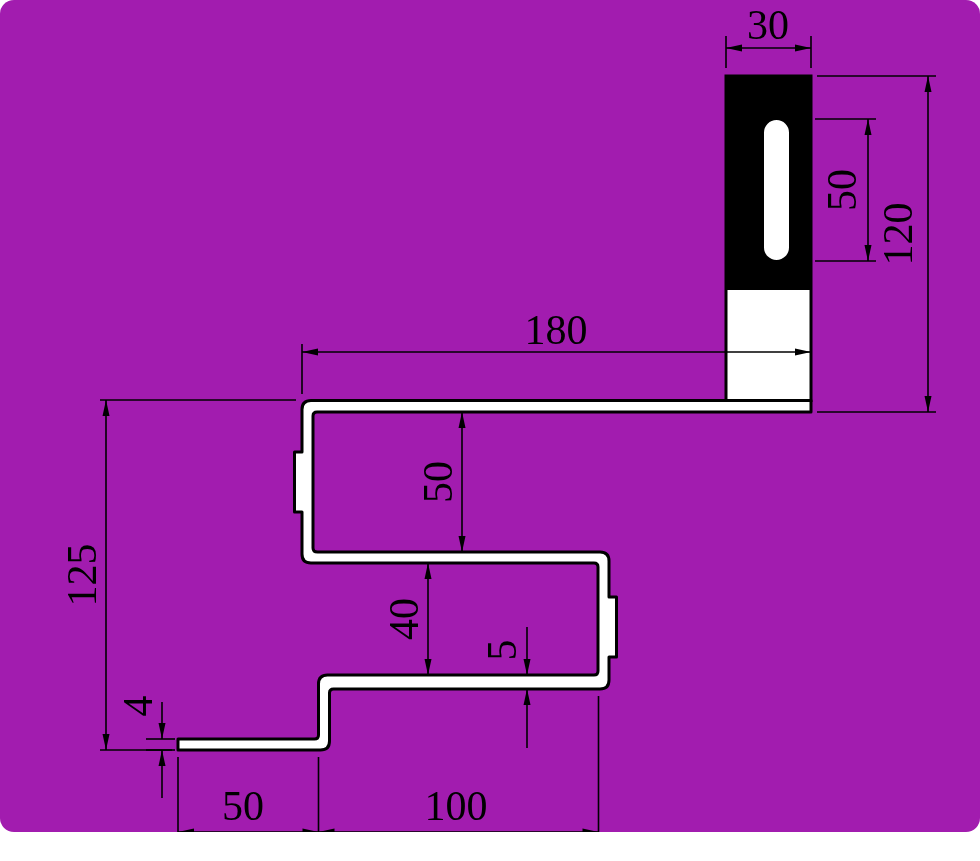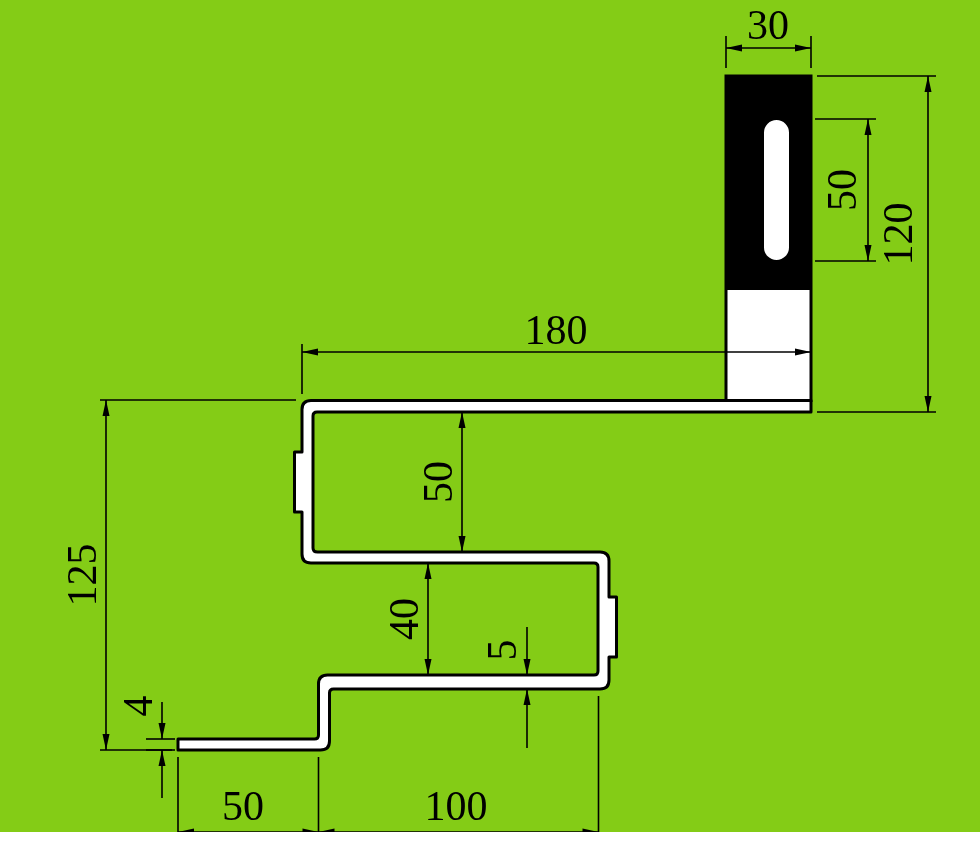--- a/index.html
+++ b/index.html
@@ -4,22 +4,23 @@
 <style>
   html, body {
     margin: 0;
     padding: 0;
     background: #ffffff;
   }
   .canvas {
     width: 980px;
     height: 832px;
     position: relative;
-    background: #84cc16;
+    background: #a21caf;
     font-family: "Liberation Serif", "DejaVu Serif", serif;
+    border-radius: 14px;
   }
   svg {
     display: block;
   }
   svg text {
     font-family: "Liberation Serif", "DejaVu Serif", serif;
     font-size: 42px;
     fill: #000000;
   }
   .thickline {

